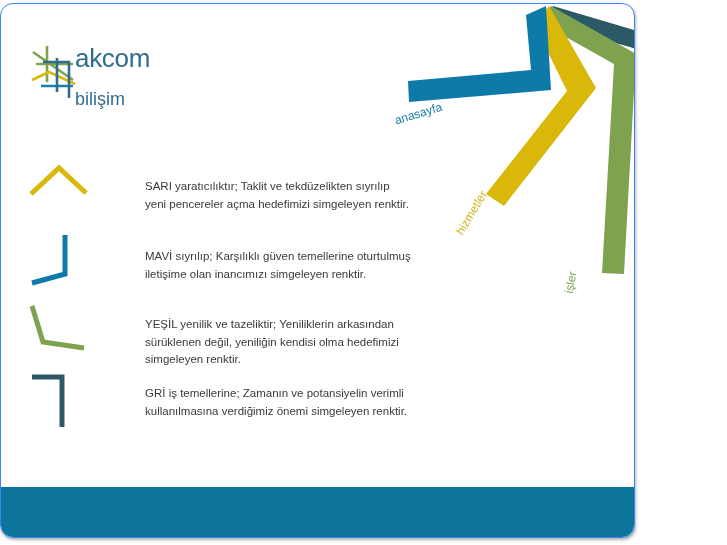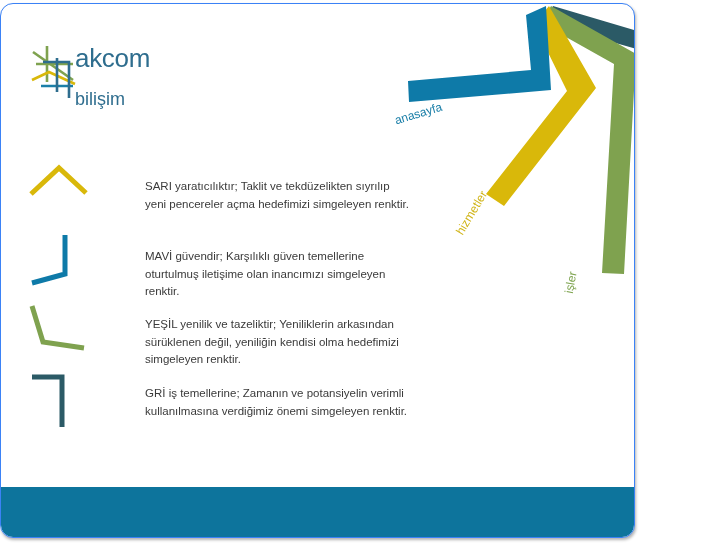--- a/index.html
+++ b/index.html
@@ -172,21 +172,21 @@
     <svg class="legend-mark" viewBox="0 0 62 62">
       <path d="M2 32 L30 6 L57 31" fill="none" stroke="#d9b80a" stroke-width="5"></path>
     </svg>
     <div class="legend-text">SARI yaratıcılıktır; Taklit ve tekdüzelikten sıyrılıp yeni pencereler açma hedefimizi simgeleyen renktir.</div>
   </div>
 
   <div class="legend-row" id="row-blue">
     <svg class="legend-mark" viewBox="0 0 62 62">
       <path d="M36 3 L36 42 L3 51" fill="none" stroke="#0e7aa8" stroke-width="5"></path>
     </svg>
-    <div class="legend-text">MAVİ güvendir; Karşılıklı güven temellerine oturtulmuş iletişime olan inancımızı simgeleyen renktir.</div>
+    <div class="legend-text">MAVİ sıyrılıp; Karşılıklı güven temellerine oturtulmuş iletişime olan inancımızı simgeleyen renktir.</div>
   </div>
 
   <div class="legend-row" id="row-green">
     <svg class="legend-mark" viewBox="0 0 62 62">
       <path d="M3 6 L14 42 L55 48" fill="none" stroke="#7fa24f" stroke-width="5"></path>
     </svg>
     <div class="legend-text">YEŞİL yenilik ve tazeliktir; Yeniliklerin arkasından sürüklenen değil, yeniliğin kendisi olma hedefimizi simgeleyen renktir.</div>
   </div>
 
   <div class="legend-row" id="row-gray">

